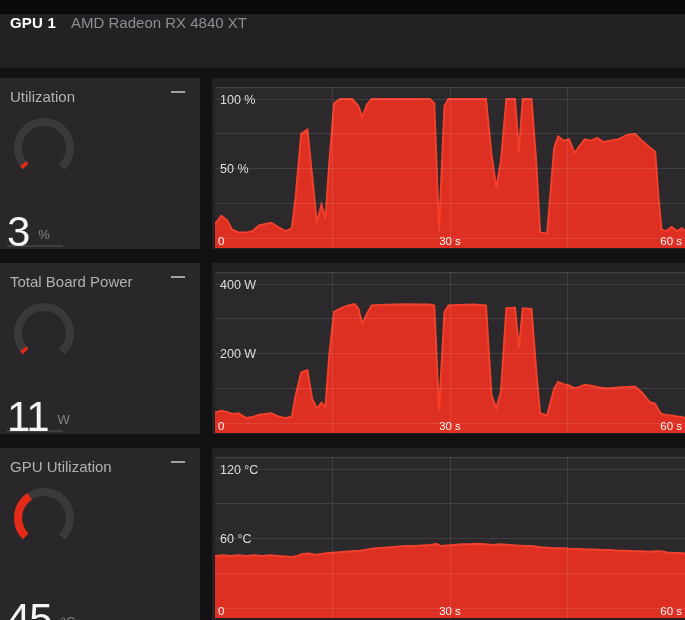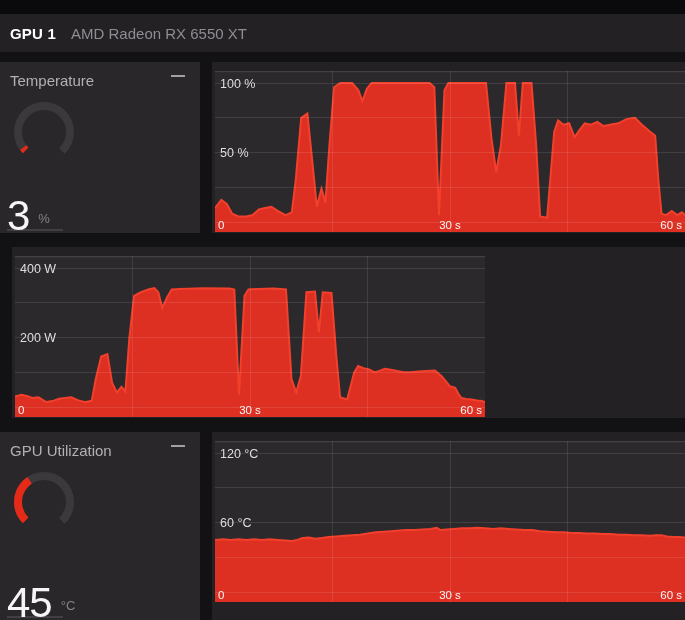--- a/index.html
+++ b/index.html
@@ -1,18 +1,18 @@
 <!DOCTYPE html>
 <html><head>
 <meta charset="utf-8">
 <style>
   html,body{margin:0;padding:0;background:#121113;width:685px;height:620px;overflow:hidden;
     font-family:"Liberation Sans",sans-serif;-webkit-font-smoothing:antialiased;}
   .topstrip{height:14px;background:#0a090c;}
-  .appheader{height:38px;background:#232124;display:flex;align-items:center;}
+  .appheader{height:54px;background:#232124;display:flex;align-items:flex-start;}
   .gpu-tab{color:#ffffff;font-weight:bold;font-size:15px;margin-left:10px;letter-spacing:.2px;}
   .gpu-name{color:#8f8d93;font-size:15px;margin-left:15px;}
   .rows{margin-top:10px;}
   .row{display:flex;margin-bottom:14px;height:171px;}
   .row:last-child{height:188px;margin-bottom:0;}
   .metric-tile{width:200px;background:#29272a;position:relative;flex:none;}
   .metric-title{position:absolute;left:10px;top:10px;font-size:15px;color:#b2b0b3;}
   .min-btn{position:absolute;right:11px;top:10px;width:18px;height:10px;cursor:pointer;}
   .min-btn span{display:block;width:14px;height:2px;background:#a2a0a2;margin-top:3px;}
   .gauge{position:absolute;left:12px;top:38px;}
@@ -24,28 +24,28 @@
   .chart-tile{flex:1;background:#232124;padding:9px 0 0 3px;box-sizing:border-box;overflow:hidden;text-align:right;}
   .chart-plot{display:block;background:#2b292c;}
 </style>
 </head>
 <body>
 
 <div class="topstrip"></div>
 
 <header class="appheader">
   <span class="gpu-tab">GPU 1</span>
-  <span class="gpu-name">AMD Radeon RX 6550 XT</span>
+  <span class="gpu-name">AMD Radeon RX 4840 XT</span>
 </header>
 
 <div class="rows">
 
   <div class="row">
     <div class="metric-tile">
-      <div class="metric-title">Temperature</div>
+      <div class="metric-title">Utilization</div>
       <div class="min-btn">
           <span></span>
         </div>
       <svg class="gauge" width="64" height="64">
         <circle class="g-track" cx="32" cy="32" r="26" fill="none" stroke-width="8" transform="rotate(135 32 32)" stroke="#3b393c" stroke-dasharray="122.52 163.36"></circle>
         <circle class="g-val" cx="32" cy="32" r="26" fill="none" stroke-width="8" transform="rotate(135 32 32)" stroke="#e62a18" stroke-dasharray="3.68 163.36"></circle>
       </svg>
       <div class="value-underline"></div>
       <div class="value-row">
         <span class="value-num">3</span><span class="value-unit">%</span>
@@ -68,20 +68,34 @@
           <text x="5" y="16.5" text-anchor="start" font-size="12.5" fill="#dedddf" font-family="&quot;Liberation Sans&quot;, sans-serif">100 %</text>
           <text x="5" y="86" text-anchor="start" font-size="12.5" fill="#dedddf" font-family="&quot;Liberation Sans&quot;, sans-serif">50 %</text>
           <text x="3" y="157.5" text-anchor="start" font-size="11.5" fill="#f7f6f7" font-family="&quot;Liberation Sans&quot;, sans-serif">0</text>
           <text x="235" y="157.5" text-anchor="middle" font-size="11.5" fill="#f7f6f7" font-family="&quot;Liberation Sans&quot;, sans-serif">30 s</text>
           <text x="467" y="157.5" text-anchor="end" font-size="11.5" fill="#f7f6f7" font-family="&quot;Liberation Sans&quot;, sans-serif">60 s</text>
         </svg>
     </div>
   </div>
 
   <div class="row">
+    <div class="metric-tile">
+      <div class="metric-title">Total Board Power</div>
+      <div class="min-btn">
+          <span></span>
+        </div>
+      <svg class="gauge" width="64" height="64">
+        <circle class="g-track" cx="32" cy="32" r="26" fill="none" stroke-width="8" transform="rotate(135 32 32)" stroke="#3b393c" stroke-dasharray="122.52 163.36"></circle>
+        <circle class="g-val" cx="32" cy="32" r="26" fill="none" stroke-width="8" transform="rotate(135 32 32)" stroke="#e62a18" stroke-dasharray="3.60 163.36"></circle>
+      </svg>
+      <div class="value-underline"></div>
+      <div class="value-row">
+        <span class="value-num">11</span><span class="value-unit">W</span>
+      </div>
+    </div>
     <div class="gap"></div>
     <div class="chart-tile">
       <svg class="chart-plot" width="470" height="161">
           <path d="M0,161 L0.0,140.6 L6.3,138.8 L11.8,139.9 L17.2,142.0 L23.5,141.3 L31.3,146.1 L37.6,145.1 L43.9,142.7 L50.1,142.0 L56.4,141.3 L62.7,144.1 L70.5,146.1 L76.8,144.7 L80.7,123.2 L86.2,100.6 L92.4,98.2 L97.1,126.7 L101.8,136.4 L106.5,130.8 L110.4,135.4 L114.4,81.5 L119.1,39.8 L125.3,36.3 L133.2,33.5 L139.4,32.2 L143.3,36.3 L147.3,52.0 L152.0,41.5 L156.7,33.5 L164.5,32.9 L188.0,32.2 L214.6,32.5 L219.3,33.5 L224.0,138.8 L229.5,39.8 L233.4,33.5 L242.8,32.9 L258.5,32.5 L271.0,33.5 L276.5,123.2 L281.2,136.4 L285.9,119.7 L291.4,36.3 L300.0,35.6 L303.9,76.3 L307.8,36.3 L316.5,37.0 L321.2,98.9 L325.1,141.3 L332.1,143.4 L339.2,116.3 L343.1,110.0 L348.6,112.1 L354.1,113.5 L359.6,116.3 L364.3,114.9 L369.7,112.8 L376.0,113.8 L382.3,114.9 L388.5,116.3 L394.8,116.3 L403.4,115.6 L411.3,114.9 L419.9,114.5 L426.9,120.4 L434.8,130.2 L440.2,131.9 L443.4,137.8 L446.5,142.0 L451.2,143.0 L456.7,143.4 L462.2,144.4 L466.9,145.1 L470.0,146.1 L470,161 Z" fill="#dd2f22"></path>
           <path d="M0.0,140.6 L6.3,138.8 L11.8,139.9 L17.2,142.0 L23.5,141.3 L31.3,146.1 L37.6,145.1 L43.9,142.7 L50.1,142.0 L56.4,141.3 L62.7,144.1 L70.5,146.1 L76.8,144.7 L80.7,123.2 L86.2,100.6 L92.4,98.2 L97.1,126.7 L101.8,136.4 L106.5,130.8 L110.4,135.4 L114.4,81.5 L119.1,39.8 L125.3,36.3 L133.2,33.5 L139.4,32.2 L143.3,36.3 L147.3,52.0 L152.0,41.5 L156.7,33.5 L164.5,32.9 L188.0,32.2 L214.6,32.5 L219.3,33.5 L224.0,138.8 L229.5,39.8 L233.4,33.5 L242.8,32.9 L258.5,32.5 L271.0,33.5 L276.5,123.2 L281.2,136.4 L285.9,119.7 L291.4,36.3 L300.0,35.6 L303.9,76.3 L307.8,36.3 L316.5,37.0 L321.2,98.9 L325.1,141.3 L332.1,143.4 L339.2,116.3 L343.1,110.0 L348.6,112.1 L354.1,113.5 L359.6,116.3 L364.3,114.9 L369.7,112.8 L376.0,113.8 L382.3,114.9 L388.5,116.3 L394.8,116.3 L403.4,115.6 L411.3,114.9 L419.9,114.5 L426.9,120.4 L434.8,130.2 L440.2,131.9 L443.4,137.8 L446.5,142.0 L451.2,143.0 L456.7,143.4 L462.2,144.4 L466.9,145.1 L470.0,146.1" fill="none" stroke="#f2402c" stroke-width="2"></path>
           <line x1="0" y1="0.7" x2="470" y2="0.7" stroke="rgba(255,255,255,0.14)"></line>
           <line x1="0" y1="12" x2="470" y2="12" stroke="rgba(255,255,255,0.10)" shape-rendering="crispEdges"></line>
           <line x1="0" y1="46.75" x2="470" y2="46.75" stroke="rgba(255,255,255,0.10)" shape-rendering="crispEdges"></line>
           <line x1="0" y1="81.5" x2="470" y2="81.5" stroke="rgba(255,255,255,0.10)" shape-rendering="crispEdges"></line>
           <line x1="0" y1="116.25" x2="470" y2="116.25" stroke="rgba(255,255,255,0.10)" shape-rendering="crispEdges"></line>

